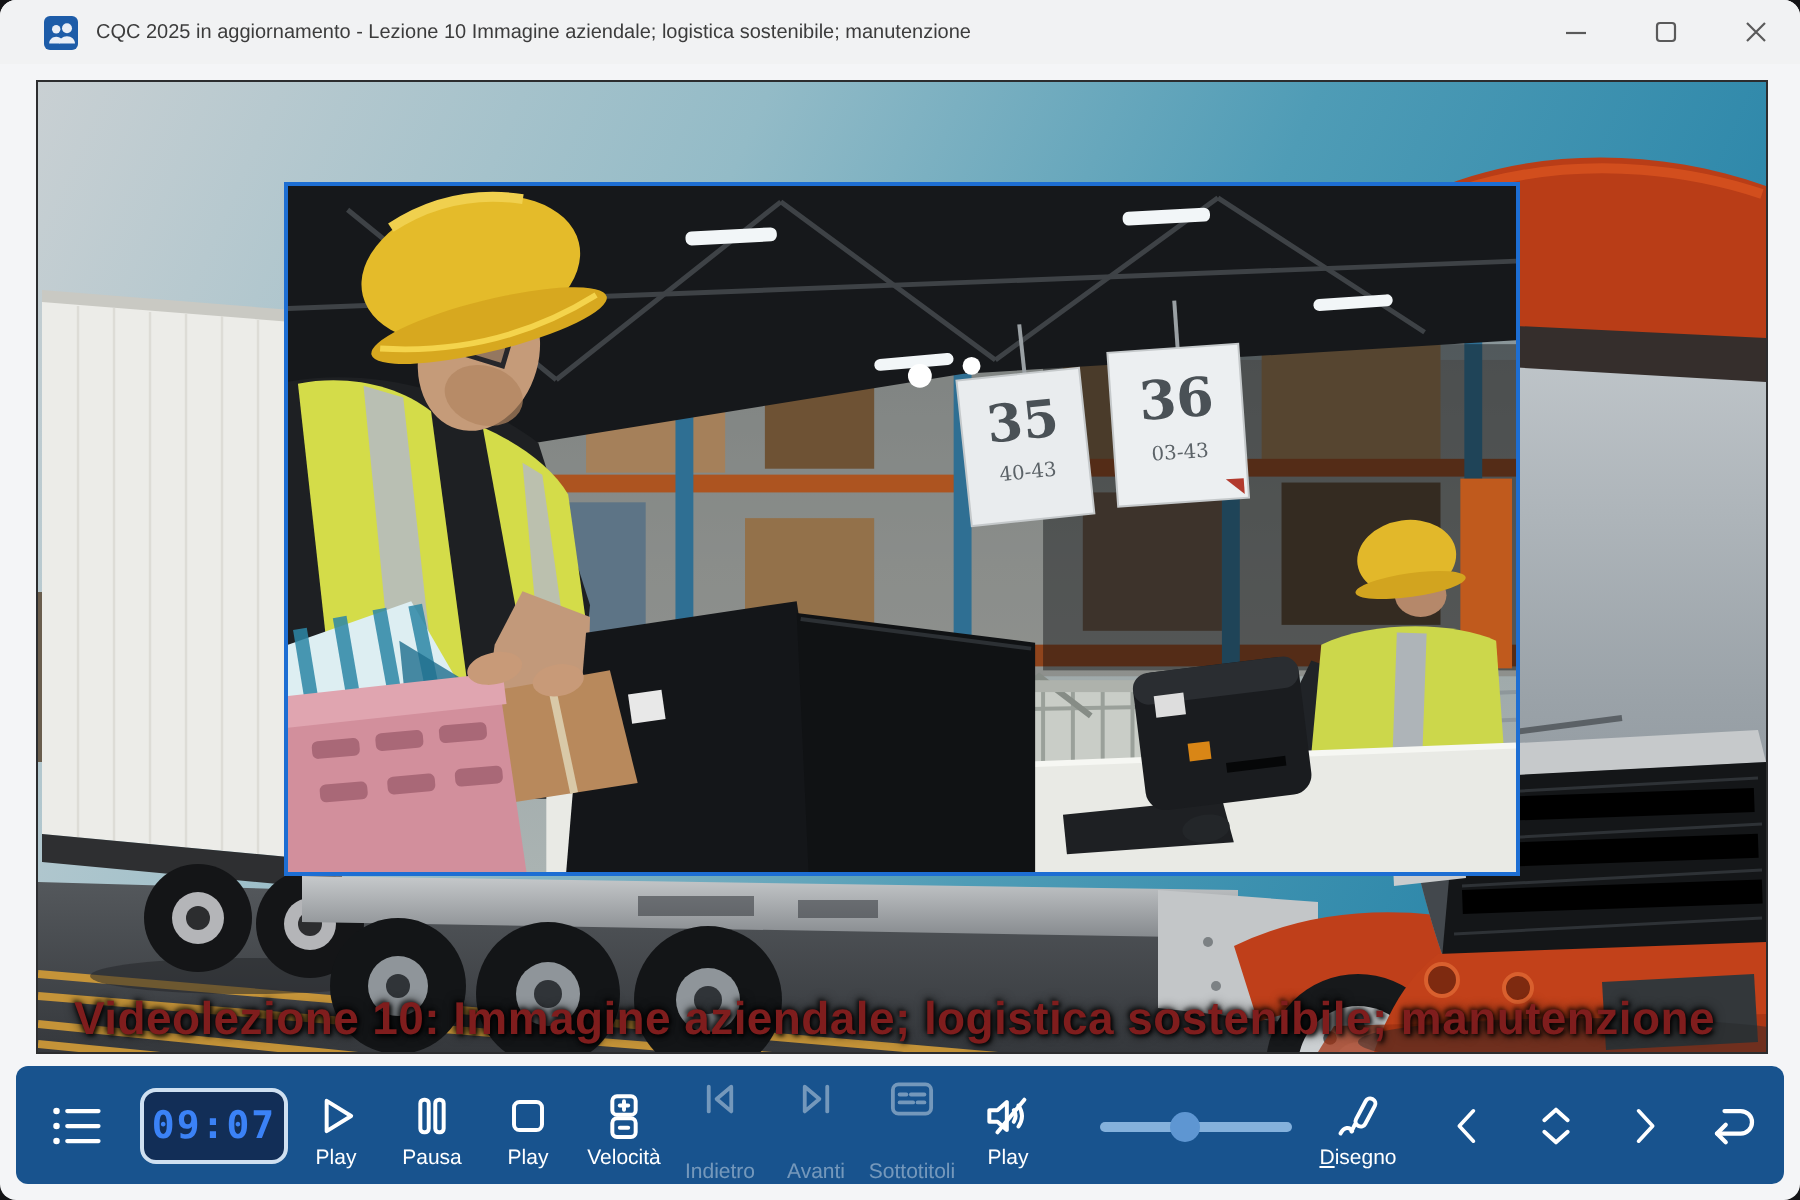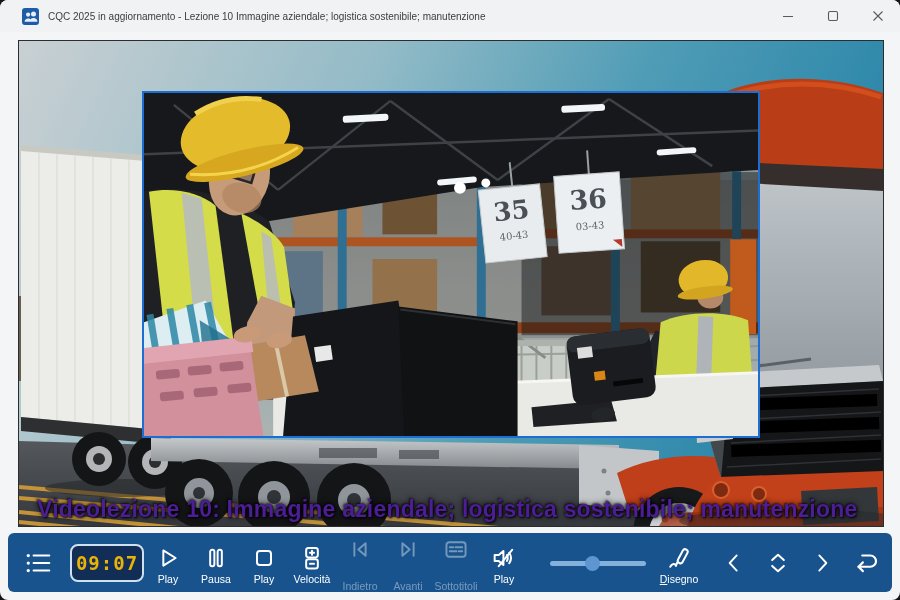--- a/index.html
+++ b/index.html
@@ -12,28 +12,28 @@
   .title-text{margin-left:9px;font-size:10px;color:#3c3c3c;white-space:nowrap;}
   .win-controls{margin-left:auto;display:flex;height:32px;}
   .win-btn{width:45px;height:32px;display:flex;align-items:center;justify-content:center;}
   .win-btn svg{display:block;}
 
   
   .video{position:absolute;left:18px;top:40px;width:864px;height:485px;border:1px solid #2c2d2f;box-sizing:content-box;background:#9db6bf;overflow:hidden;}
   .scene{position:absolute;left:0;top:0;width:864px;height:485px;}
   .inner-video{position:absolute;left:123px;top:50px;width:618px;height:347px;border:2px solid #1d6ed3;box-sizing:border-box;background:#8d999e;overflow:hidden;}
   .inner-video svg{position:absolute;left:0;top:0;width:100%;height:100%;}
-  .caption{position:absolute;left:18px;bottom:3px;font-size:23px;font-weight:bold;color:#4c1d95;letter-spacing:.2px;white-space:nowrap;
+  .caption{position:absolute;left:18px;bottom:3px;font-size:23px;font-weight:bold;color:#7f1d1d;letter-spacing:.2px;white-space:nowrap;
            text-shadow:0 0 6px rgba(0,0,0,.95),1px 1px 2px rgba(0,0,0,.9),-1px -1px 2px rgba(0,0,0,.6);}
 
   
   .toolbar{position:absolute;left:8px;top:533px;width:884px;height:59px;border-radius:6px;background:#18538e;display:flex;align-items:stretch;}
   .tb-playlist{width:44px;margin-left:8px;display:flex;align-items:center;justify-content:center;cursor:pointer;}
   .tb-timer{width:70px;height:34px;align-self:center;margin-left:10px;background:#122e57;border:2px solid #cfe0f1;border-radius:8px;
-            color:#eab308;font-family:"DejaVu Sans Mono",monospace;font-weight:bold;font-size:19px;letter-spacing:1px;
+            color:#3b82f6;font-family:"DejaVu Sans Mono",monospace;font-weight:bold;font-size:19px;letter-spacing:1px;
             display:flex;align-items:center;justify-content:center;}
   .tb-btn{width:48px;margin-left:0;display:flex;flex-direction:column;align-items:center;justify-content:center;padding-top:3px;cursor:pointer;}
   .tb-btn:first-of-type{margin-left:4px;}
   .tb-btn .lbl{font-size:10.5px;color:#ffffff;margin-top:1px;white-space:nowrap;}
   .tb-btn svg{display:block;}
   .disabled{opacity:.4;cursor:default;gap:16px;}
   .tb-slider{width:96px;height:20px;align-self:center;margin-left:22px;position:relative;cursor:pointer;}
   .tb-slider .track{position:absolute;left:0;top:8px;width:96px;height:5px;border-radius:3px;background:#84b1dc;}
   .tb-slider .thumb{position:absolute;top:3px;left:calc(45% - 8px);width:15px;height:15px;border-radius:50%;background:#5e96d2;}
   .tb-disegno{width:58px;margin-left:4px;}

